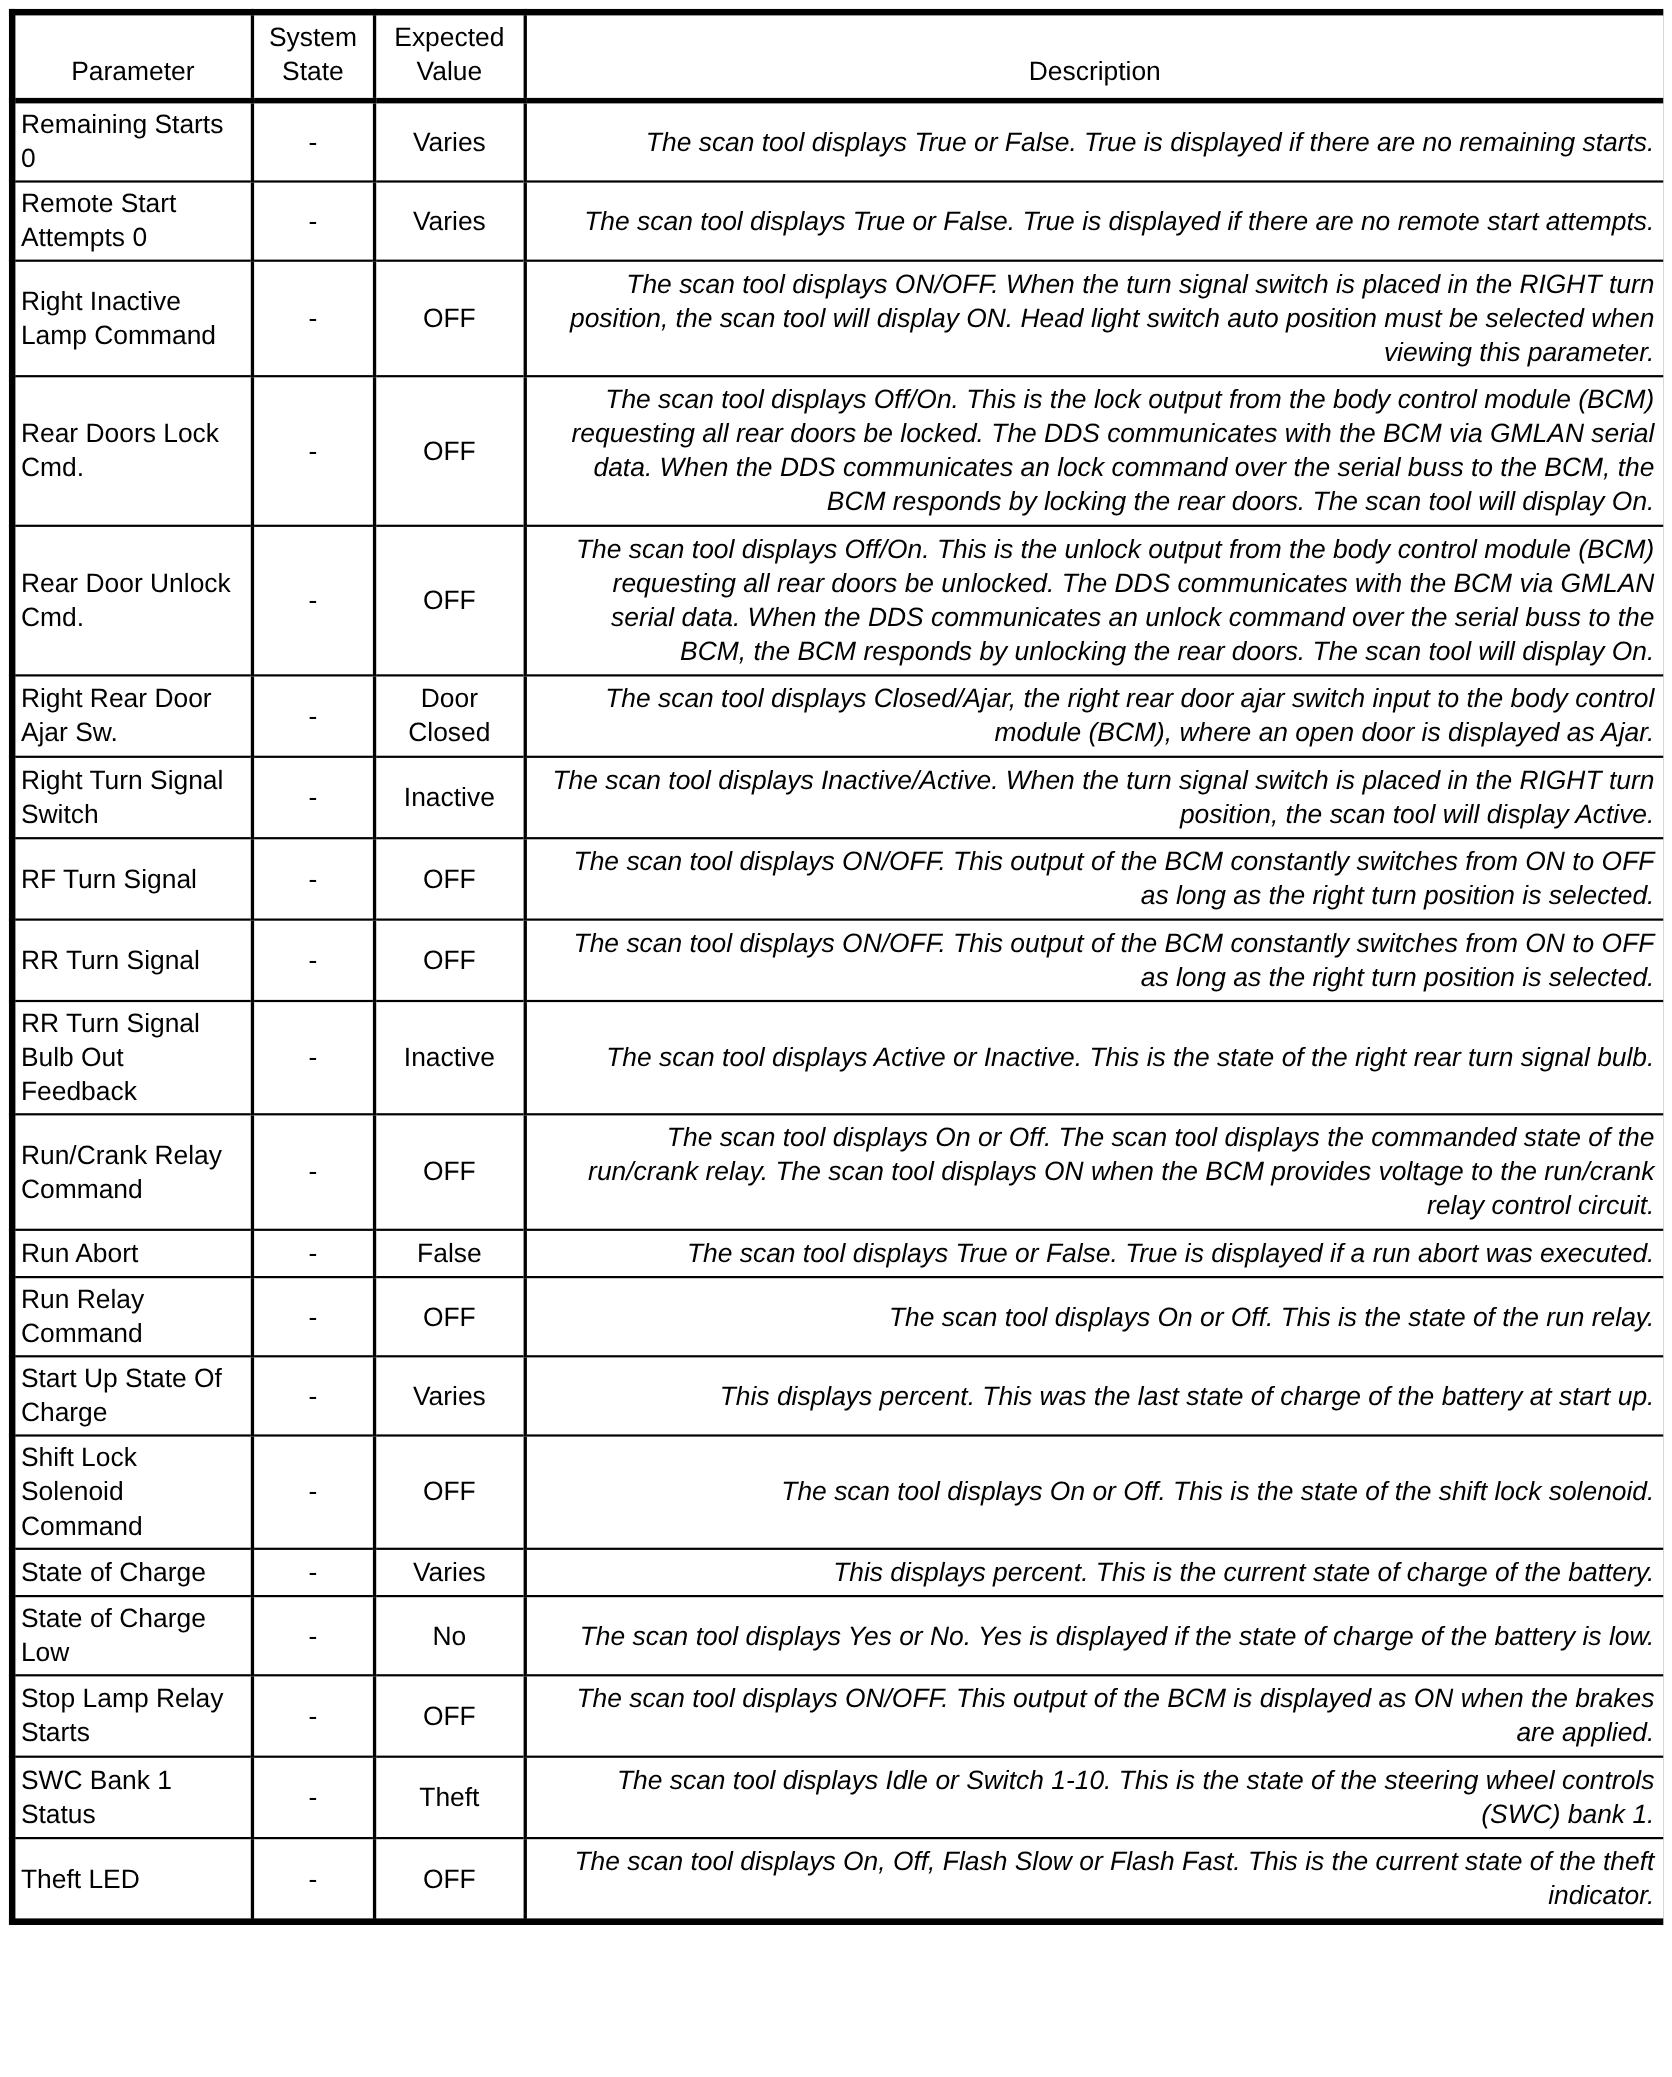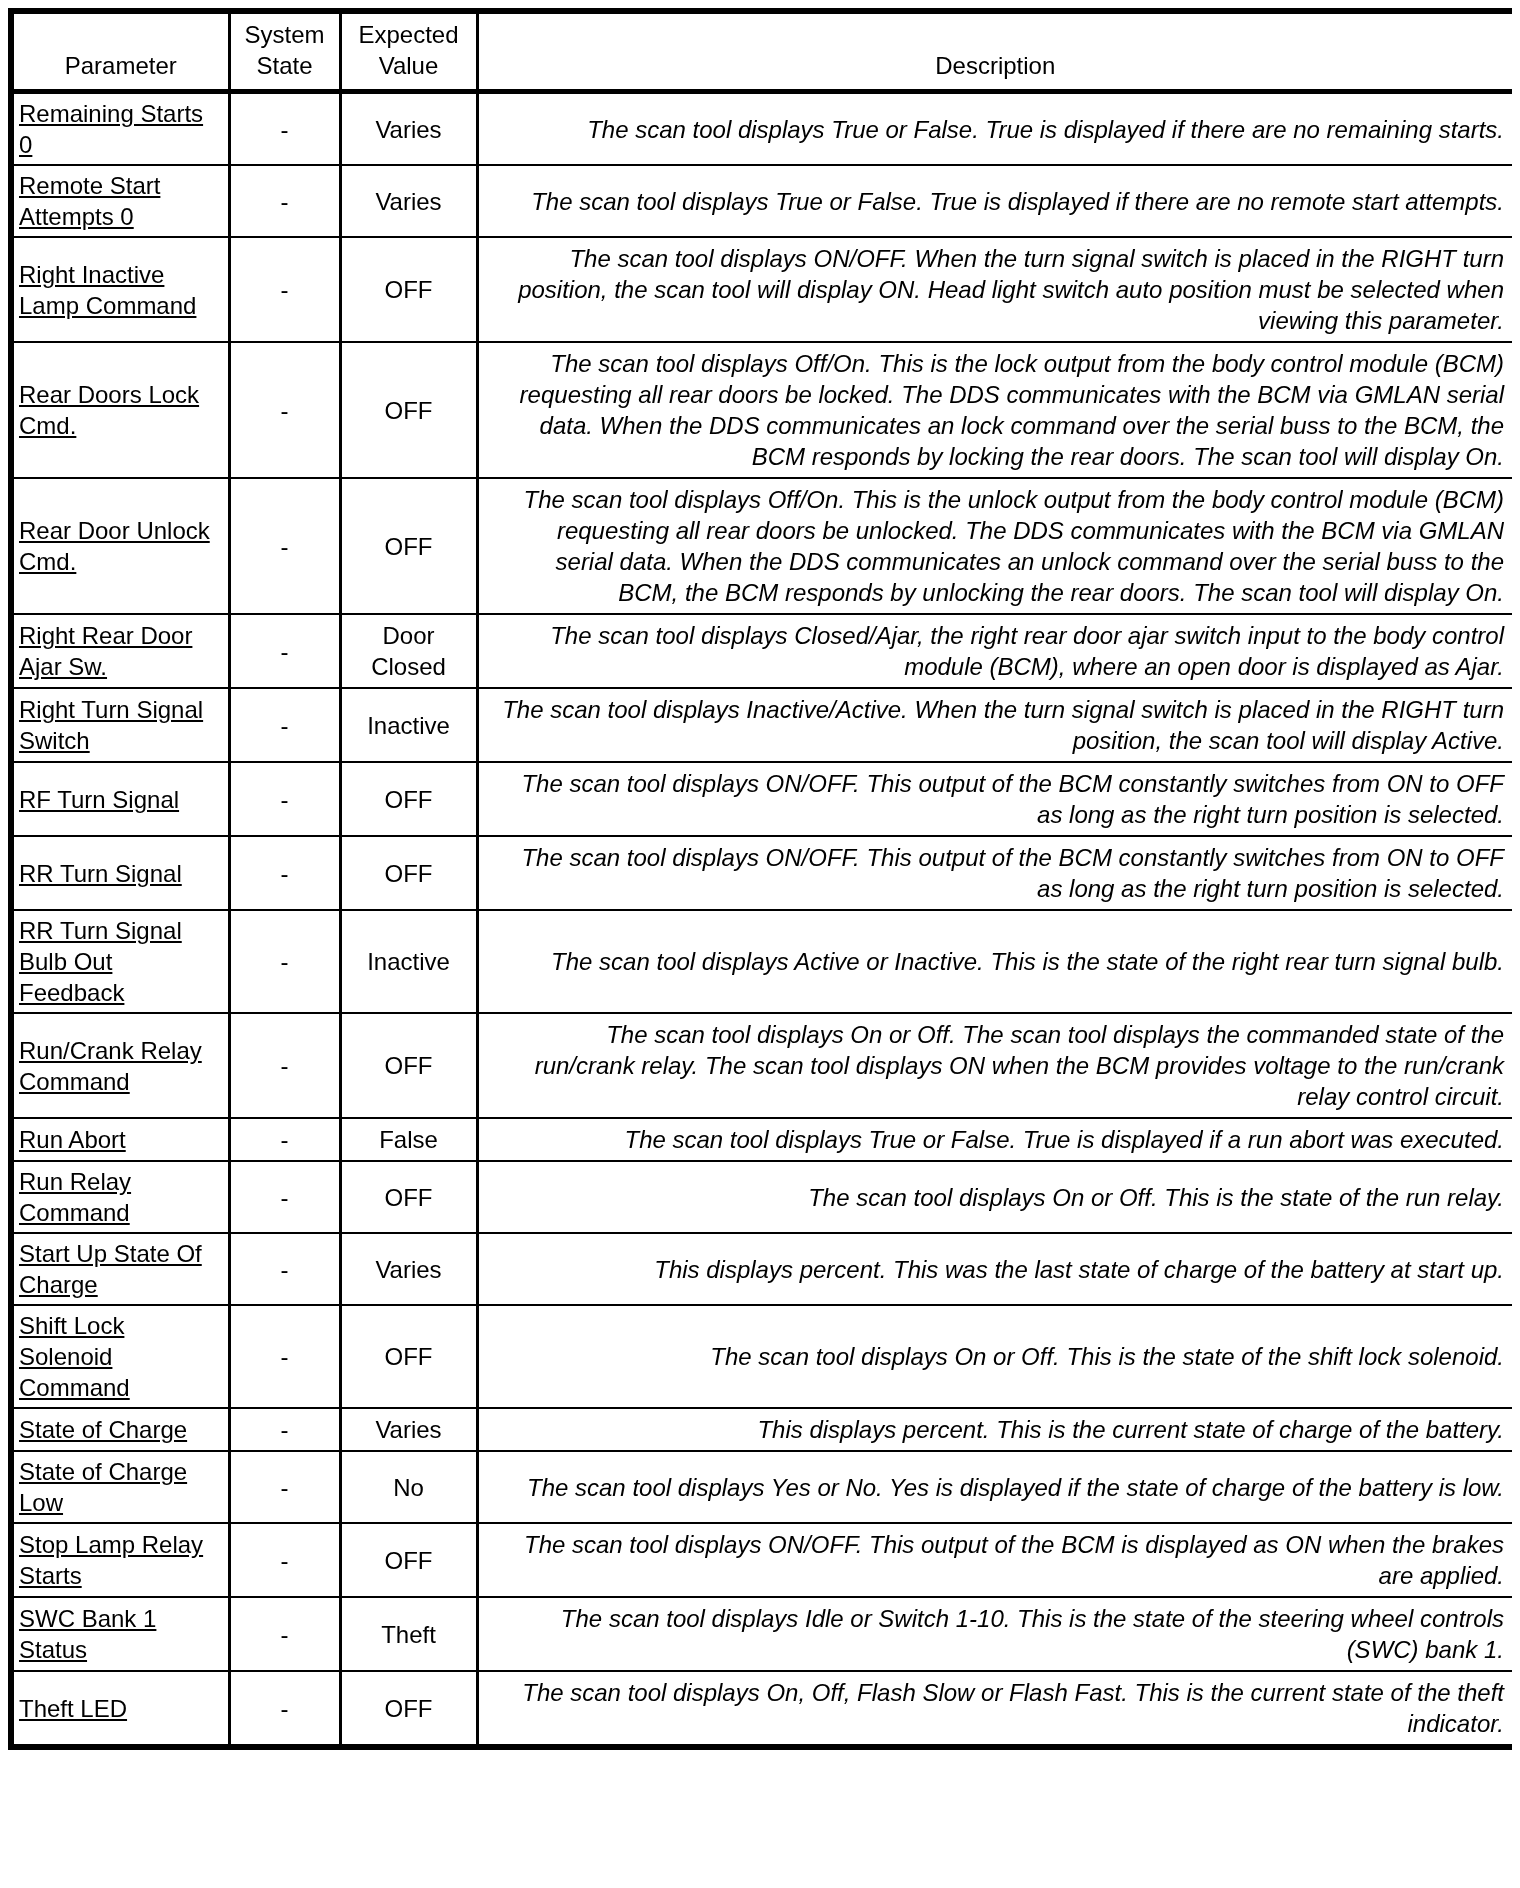--- a/index.html
+++ b/index.html
@@ -30,21 +30,20 @@
   td {
     border: 2px solid #000;
     border-left-width: 3px;
     border-right-width: 3px;
     vertical-align: middle;
     padding: 4px 8px;
   }
   td.col-param {
     padding: 4px 14px 4px 5px;
     text-align: left;
-    text-decoration: underline;
   }
   td.col-state {
     text-align: center;
   }
   td.col-expected {
     text-align: center;
     padding-left: 10px;
     padding-right: 10px;
   }
   td.col-desc {

